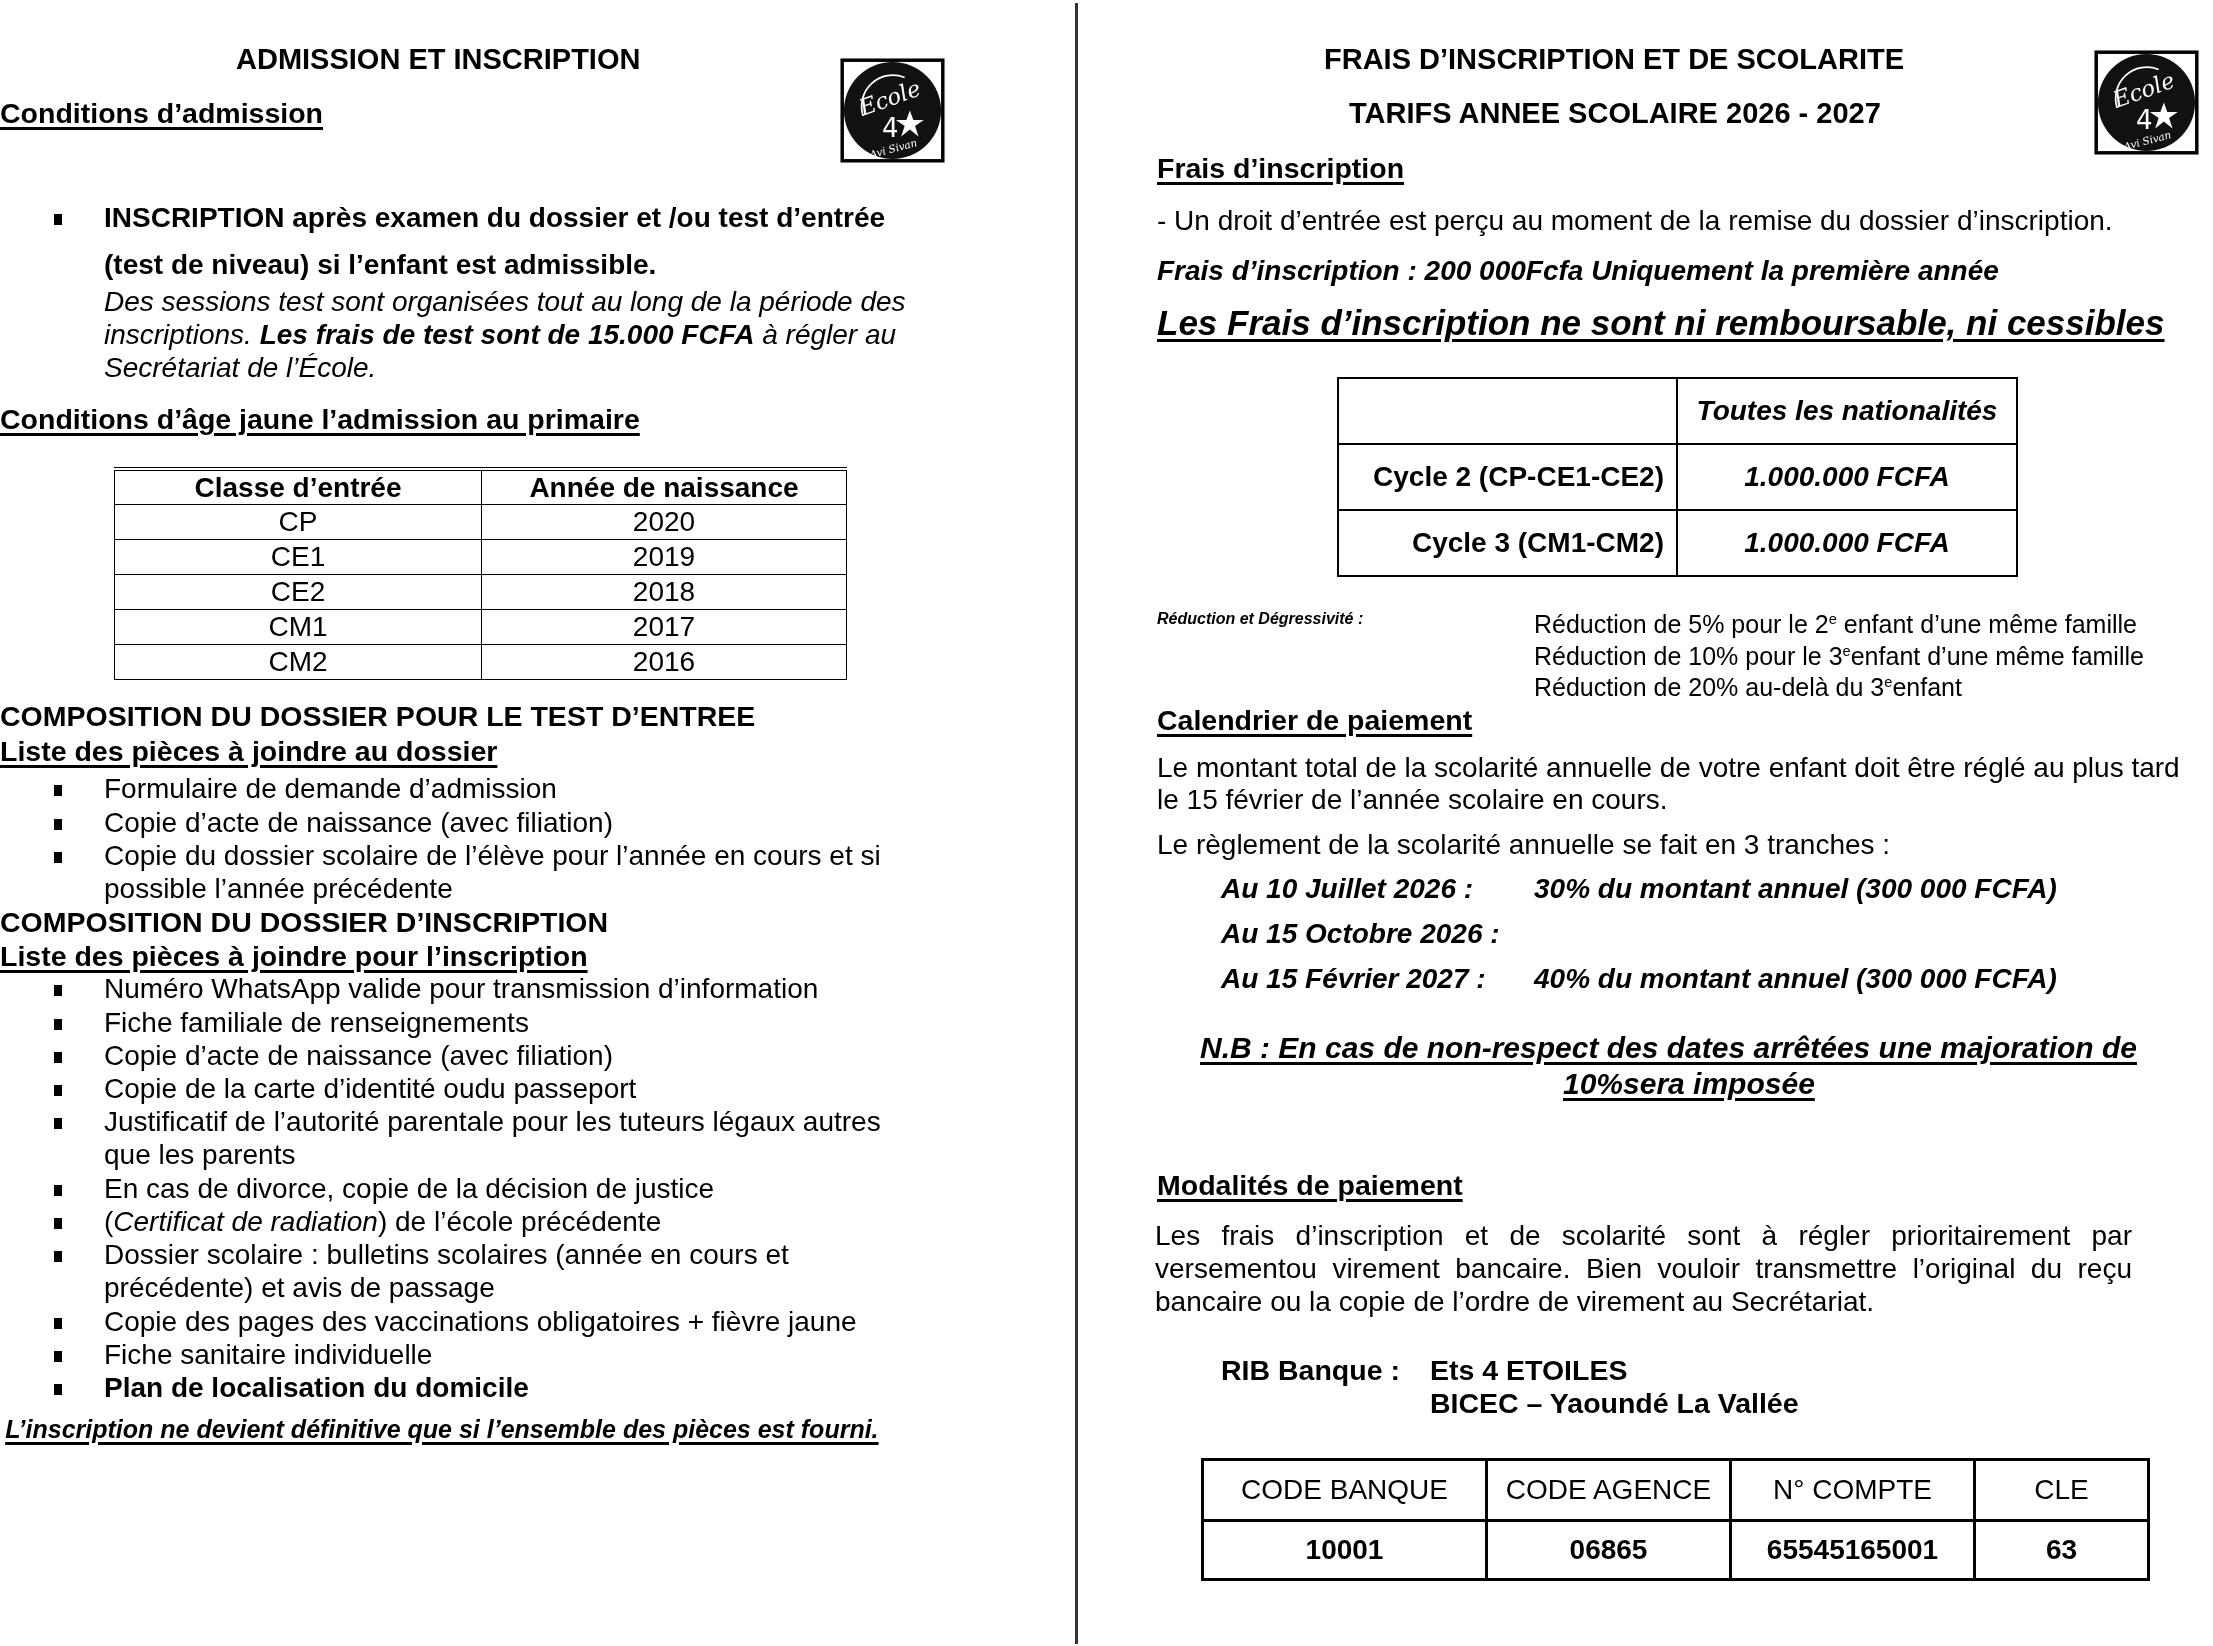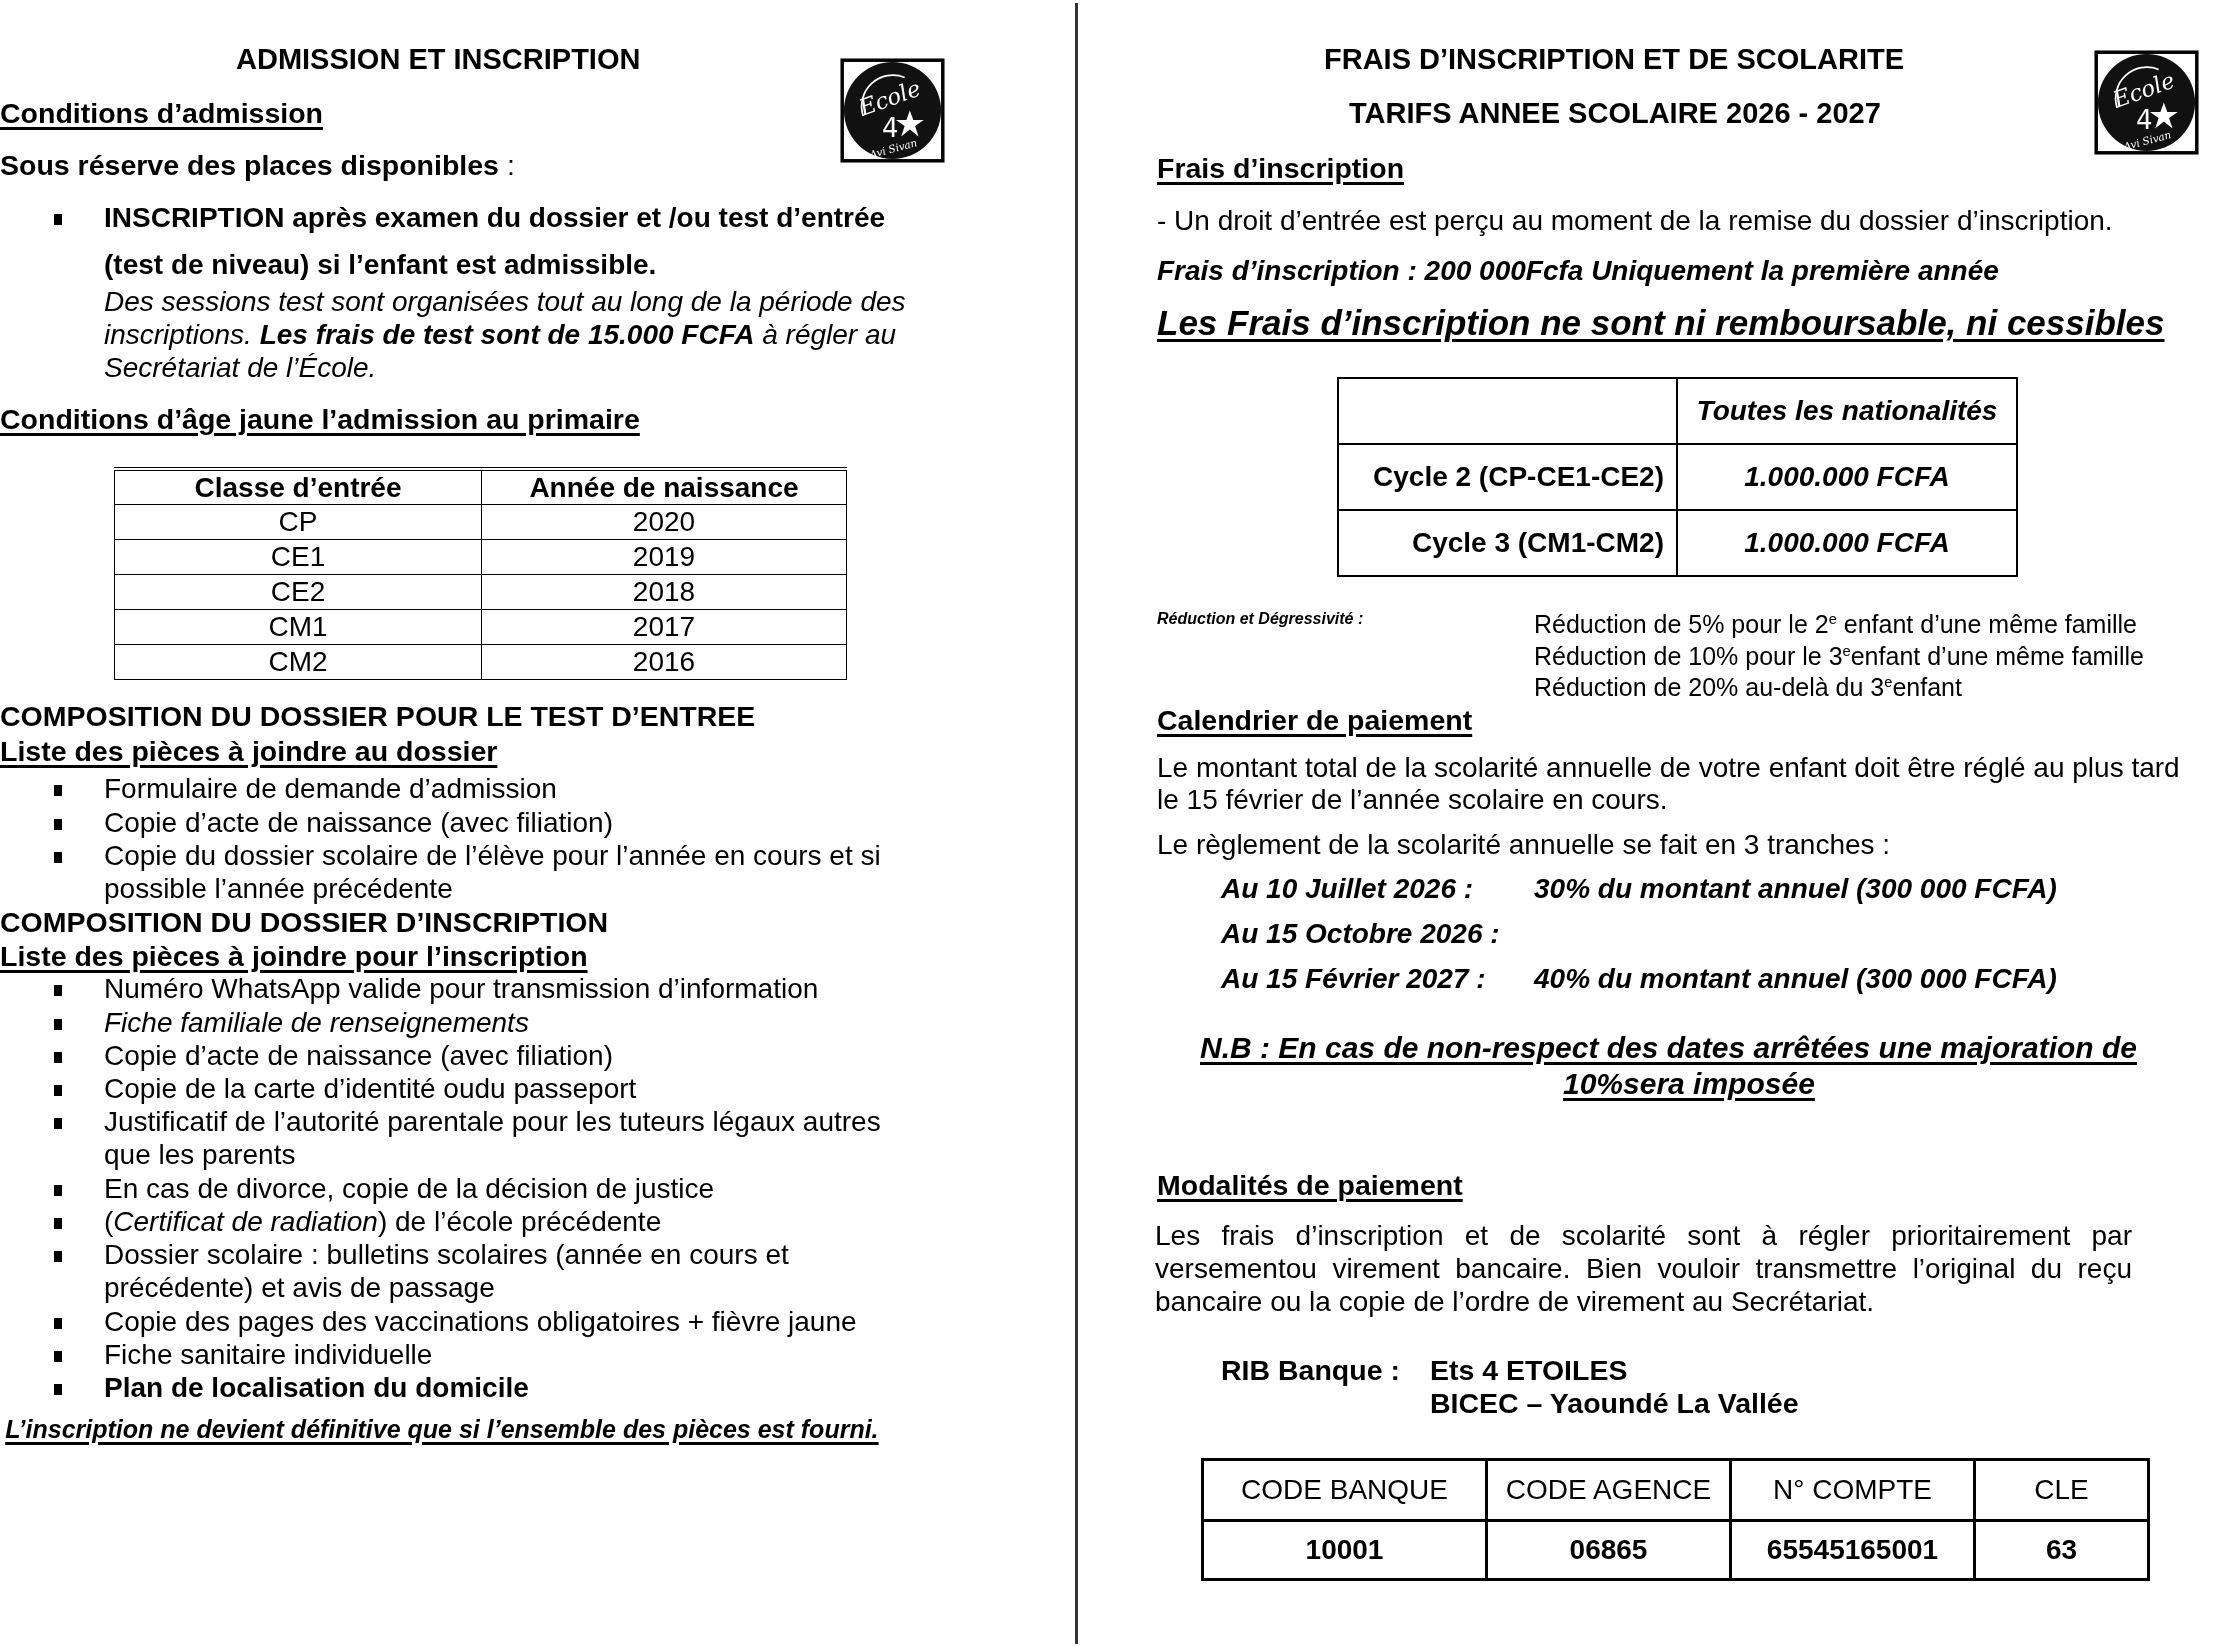--- a/index.html
+++ b/index.html
@@ -60,23 +60,20 @@
       <path d="M30 70 A36 36 0 0 1 78 26" fill="none" stroke="#fff" stroke-width="2"></path>
       <text x="64" y="58" fill="#fff" font-size="26" font-style="italic" font-family="DejaVu Serif, serif" text-anchor="middle" transform="rotate(-20 64 58)">Ecole</text>
       <text x="52" y="94" fill="#fff" font-size="30" font-family="DejaVu Sans, sans-serif">4</text>
       <polygon points="84,64 88,75 100,75 90,82 94,94 84,86 74,94 78,82 68,75 80,75" fill="#fff"></polygon>
       <text x="66" y="112" fill="#fff" font-size="12" font-style="italic" font-family="DejaVu Serif, serif" text-anchor="middle" transform="rotate(-15 66 112)">Avi Sivan</text>
     </svg>
   </div>
 
   <div class="abs h-u" style="left:0; top:97px;">Conditions d’admission</div>
 
-  <div class="abs txt" style="left:0; top:149px; font-size:28.5px;">
-    <span class="b">Sous réserve des places disponibles</span><span> :</span>
-  </div>
 
   <div class="bullet" style="top:201px;"></div>
   <div class="li-text b" style="top:201px;">INSCRIPTION après examen du dossier et /ou test d’entrée</div>
   <div class="li-text b" style="top:248px;">(test de niveau) si l’enfant est admissible.</div>
 
   <div class="li-text i" style="top:285px;">Des sessions test sont organisées tout au long de la période des</div>
   <div class="li-text i" style="top:318px;">
     <span>inscriptions. </span><span class="b">Les frais de test sont de 15.000 FCFA</span><span> à régler au</span>
   </div>
   <div class="li-text i" style="top:351px;">Secrétariat de l’École.</div>
@@ -122,21 +119,21 @@
   <div class="bullet" style="top:839px;"></div>
   <div class="li-text" style="top:839px;">Copie du dossier scolaire de l’élève pour l’année en cours et si</div>
   <div class="li-text" style="top:872px;">possible l’année précédente</div>
 
   <div class="abs b" style="left:0; top:906px; font-size:28.5px;">COMPOSITION DU DOSSIER D’INSCRIPTION</div>
   <div class="abs h-u" style="left:0; top:940px;">Liste des pièces à joindre pour l’inscription</div>
 
   <div class="bullet" style="top:972px;"></div>
   <div class="li-text" style="top:972px;">Numéro WhatsApp valide pour transmission d’information</div>
   <div class="bullet" style="top:1006px;"></div>
-  <div class="li-text" style="top:1006px;font-style:italic;">Fiche familiale de renseignements</div>
+  <div class="li-text" style="top:1006px;">Fiche familiale de renseignements</div>
   <div class="bullet" style="top:1039px;"></div>
   <div class="li-text" style="top:1039px;">Copie d’acte de naissance (avec filiation)</div>
   <div class="bullet" style="top:1072px;"></div>
   <div class="li-text" style="top:1072px;">Copie de la carte d’identité oudu passeport</div>
   <div class="bullet" style="top:1105px;"></div>
   <div class="li-text" style="top:1105px;">Justificatif de l’autorité parentale pour les tuteurs légaux autres</div>
   <div class="li-text" style="top:1138px;">que les parents</div>
   <div class="bullet" style="top:1172px;"></div>
   <div class="li-text" style="top:1172px;">En cas de divorce, copie de la décision de justice</div>
   <div class="bullet" style="top:1205px;"></div>

